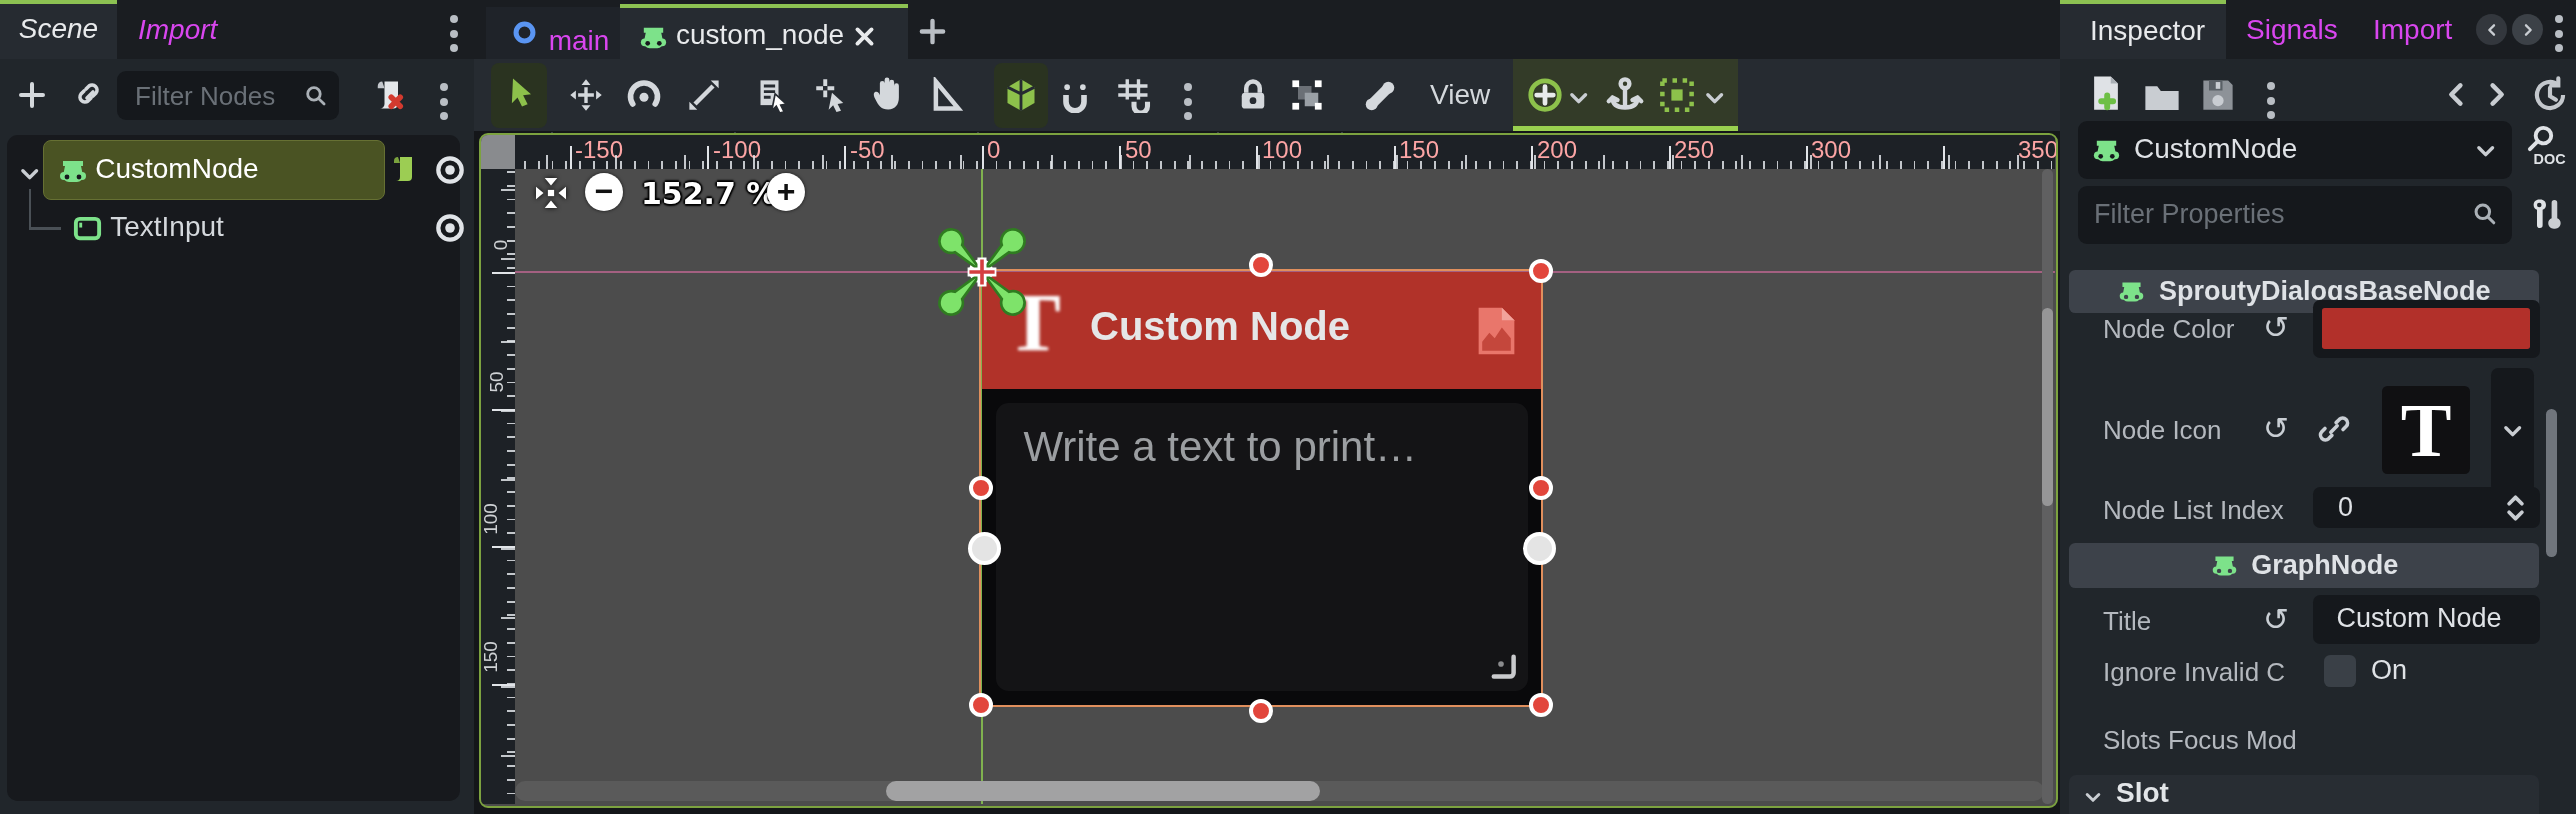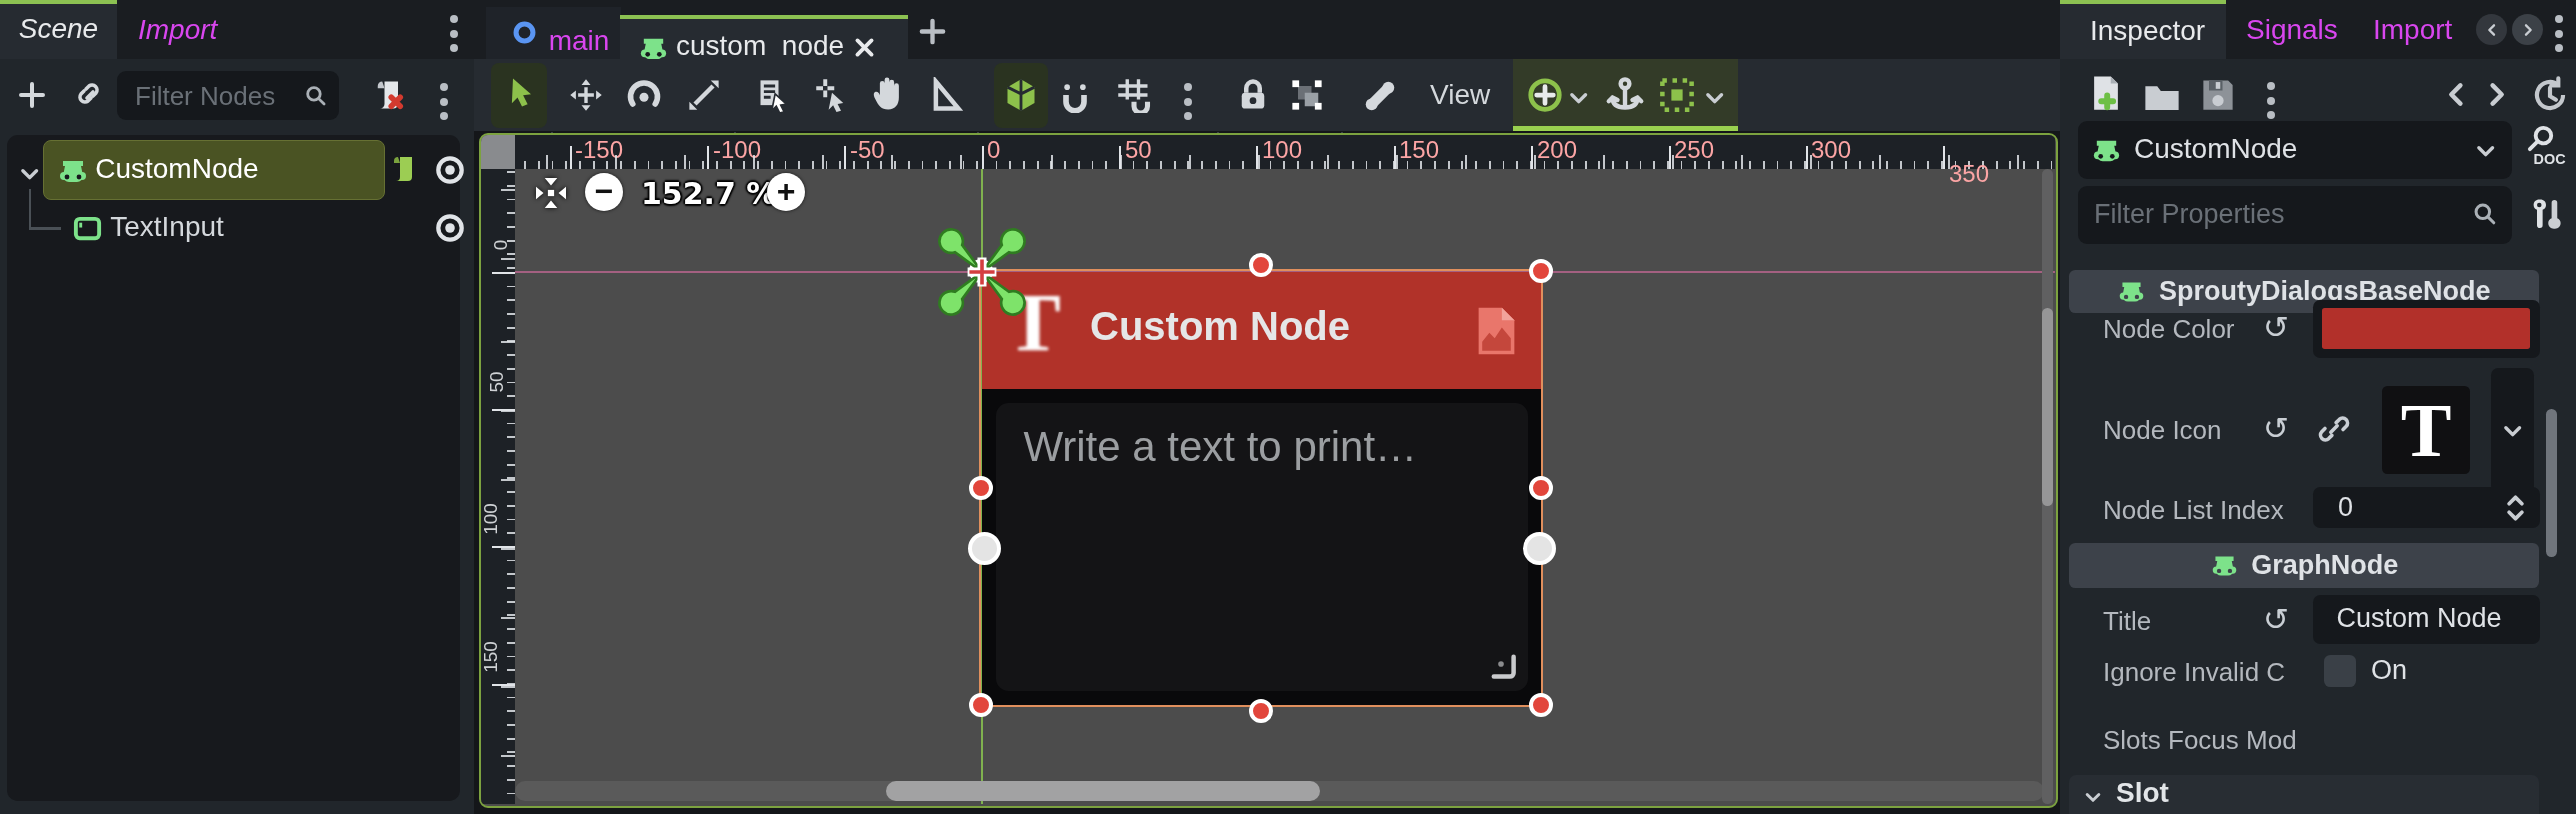--- a/index.html
+++ b/index.html
@@ -133,21 +133,21 @@
     </div>
   </div>
 
   <div class="abs tabstrip" style="left:474px;top:0;width:1586px;height:59px;">
     <div class="abs" style="left:11.7px;top:7.2px;width:135px;height:52px;background:#1f2329;">
       <svg class="abs" style="left:25px;top:11.7px;" width="27" height="27" viewBox="0 0 32 32">
           <circle cx="16" cy="16" r="10" fill="none" stroke="#5a95f2" stroke-width="6"></circle>
         </svg>
       <span class="tab-label dim abs" style="left:63px;top:5.4px;">main</span>
     </div>
-    <div class="abs tab-active" style="left:146px;top:15px;width:288px;height:59px;">
+    <div class="abs tab-active" style="left:146px;top:4px;width:288px;height:59px;">
       <svg class="abs" style="left:18px;top:14.4px;" width="31" height="31" viewBox="0 0 32 32">
           <path d="M6 6h20v5H6zM8 11h16l2 10a6 6 0 0 1-6 6h-8a6 6 0 0 1-6-6z" fill="#7de28a"></path>
           <circle cx="7" cy="21" r="4" fill="#7de28a"></circle>
           <circle cx="25" cy="21" r="4" fill="#7de28a"></circle>
           <circle cx="10" cy="22" r="2.4" fill="#17191d"></circle>
           <circle cx="22" cy="22" r="2.4" fill="#17191d"></circle>
         </svg>
       <span class="tab-label bright abs" style="left:56px;top:-0.9px;">custom_node</span>
       <svg class="abs" style="left:232px;top:16px;" width="25" height="25" viewBox="0 0 32 32">
           <path d="M7 7l18 18M25 7L7 25" stroke="#e8eaec" stroke-width="5" stroke-linecap="round"></path>
@@ -271,21 +271,21 @@
         <span class="hlabel" style="left: 747px;">100</span>
         <div class="htick" style="left: 879px;"></div>
         <span class="hlabel" style="left: 884px;">150</span>
         <div class="htick" style="left: 1016px;"></div>
         <span class="hlabel" style="left: 1022px;">200</span>
         <div class="htick" style="left: 1154px;"></div>
         <span class="hlabel" style="left: 1159px; text-align: right;">250</span>
         <div class="htick" style="left: 1291px;"></div>
         <span class="hlabel" style="left: 1296px;">300</span>
         <div class="htick" style="left: 1428px;"></div>
-        <span class="hlabel" style="left: 1434px; margin-top: 24px;">350</span>
+        <span class="hlabel" style="left: 1503px;">350</span>
       </div>
     <div id="vruler" class="ruler" style="left:0;top:34px;width:34px;height:635px;">
         <div class="vtick" style="top: 103px;"></div>
         <span class="vlabel" style="top: 65px;">0</span>
         <div class="vtick" style="top: 240px;"></div>
         <span class="vlabel" style="top: 202px;">50</span>
         <div class="vtick" style="top: 377px;"></div>
         <span class="vlabel" style="top: 339px;">100</span>
         <div class="vtick" style="top: 515px;"></div>
         <span class="vlabel" style="top: 477px;">150</span>

